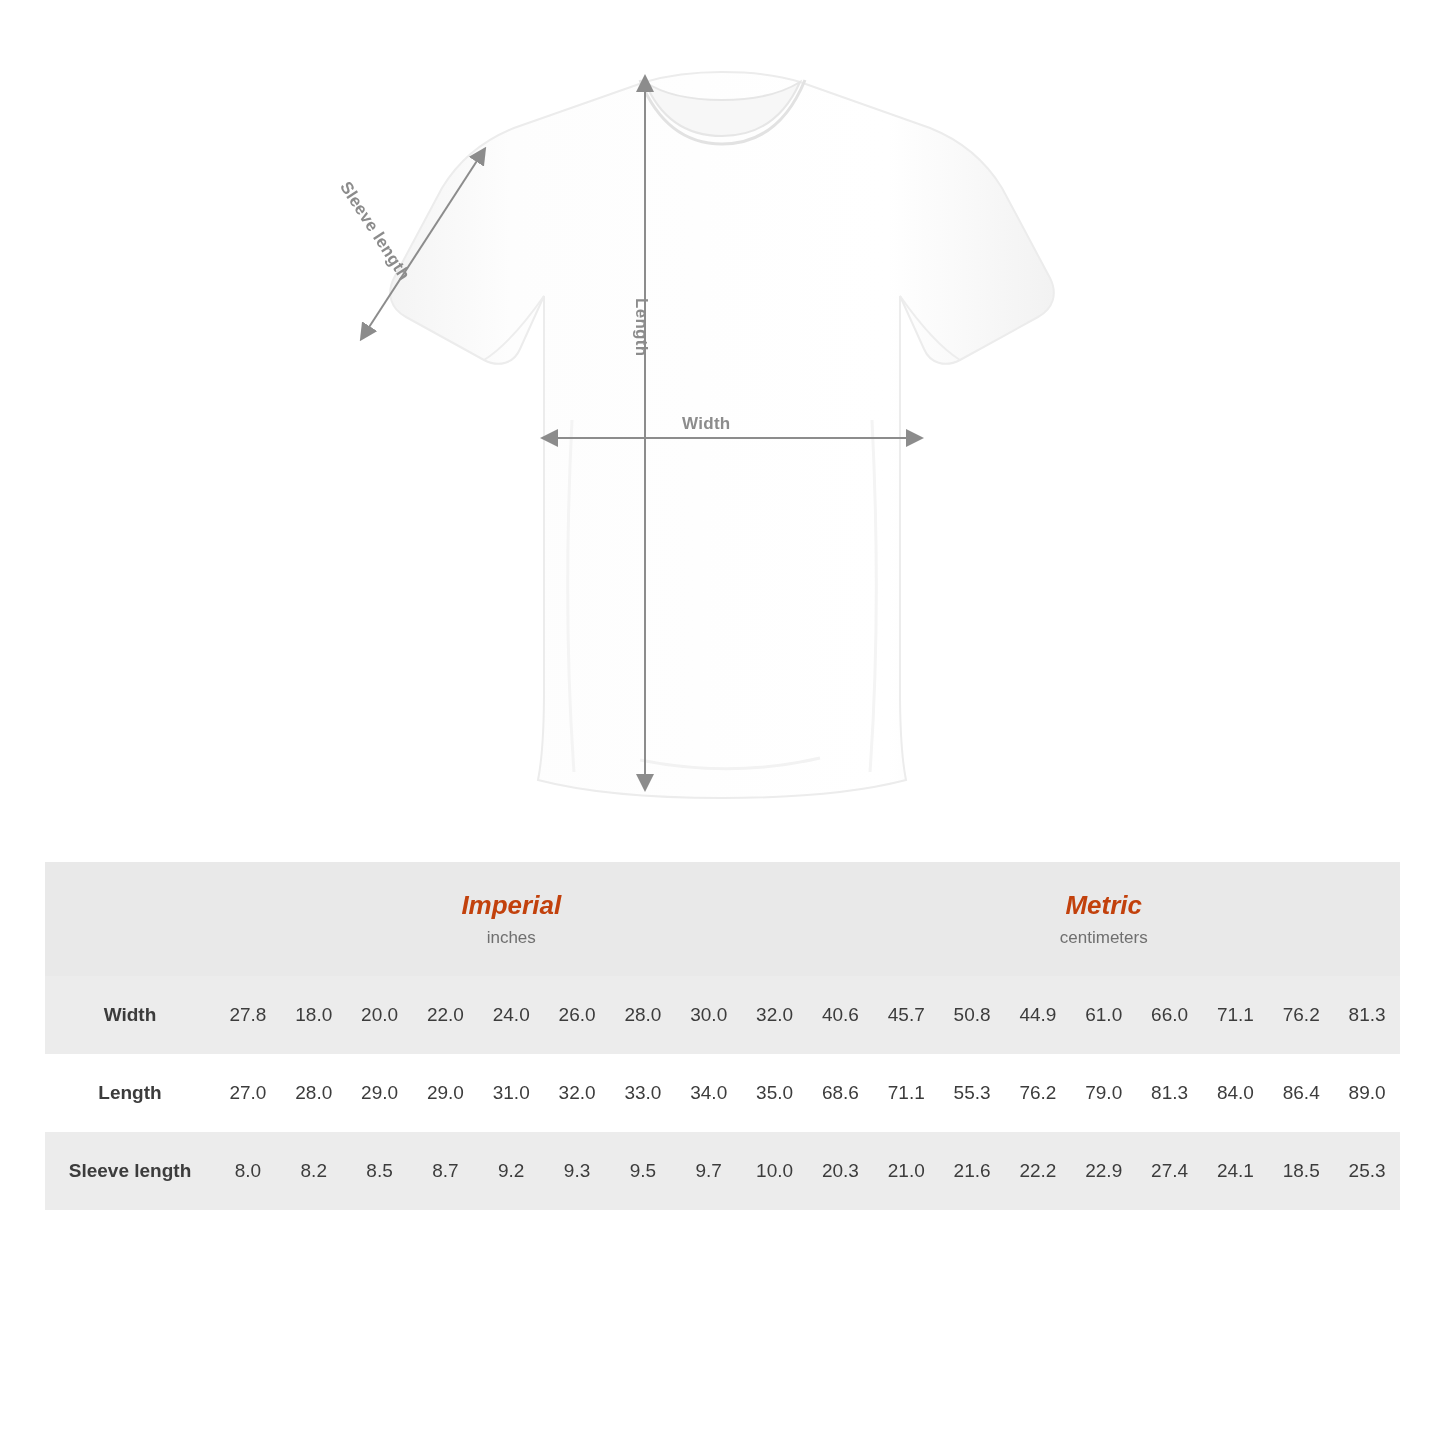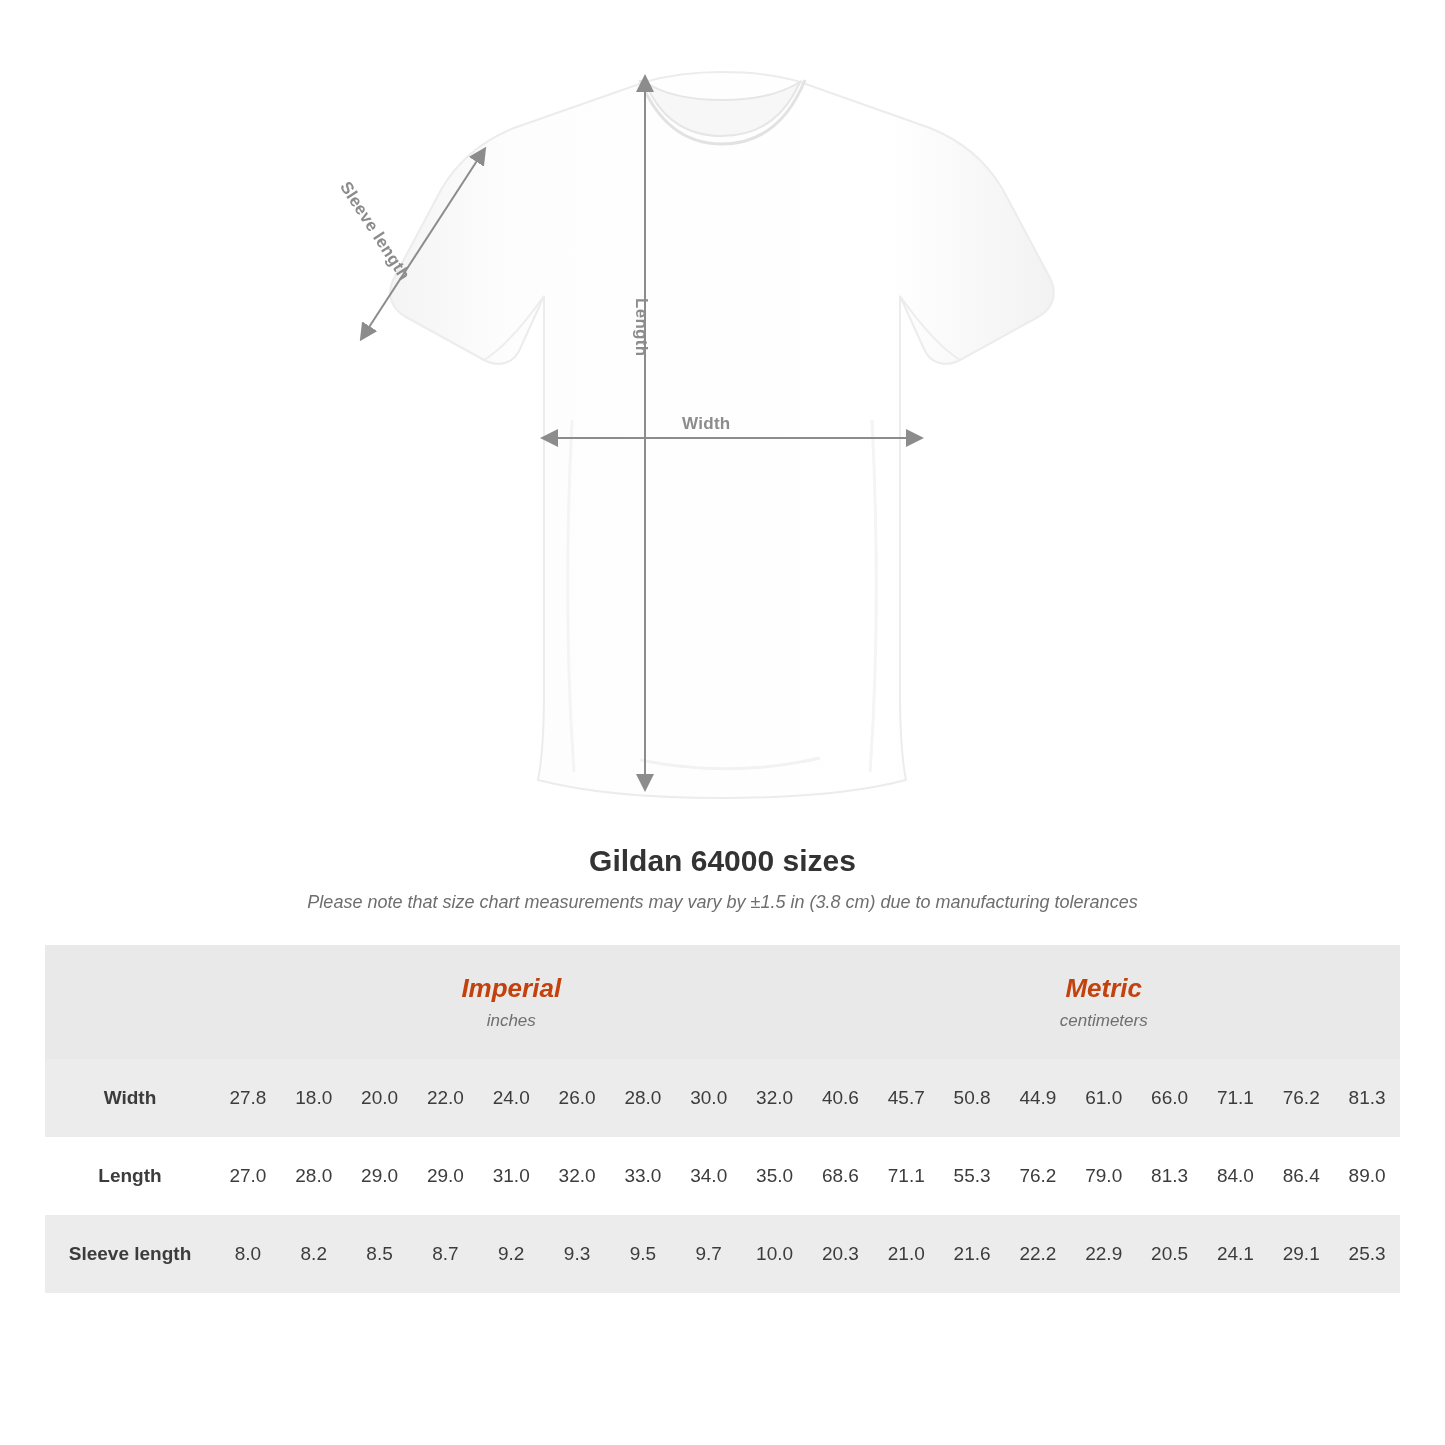--- a/index.html
+++ b/index.html
@@ -98,21 +98,20 @@
   .unit-head .unit-name {
     font-size: 26px;
     font-style: italic;
     font-weight: bold;
     color: #c2410c;
     display: block;
     line-height: 1.2;
   }
   .unit-head .unit-sub {
     font-size: 17px;
-    font-style: italic;
     color: #6f6f6f;
     display: block;
     margin-top: 6px;
   }
   .row-header-cell {
     font-weight: bold;
     font-size: 20px;
     color: #3c3c3c;
   }
   tr.r-size td { height: 76px; background: #ffffff; }
@@ -187,24 +186,20 @@
       <line x1="645" y1="78" x2="645" y2="788" stroke="#8c8c8c" stroke-width="2" marker-start="url(#arrTail)" marker-end="url(#arrHead)"></line>
 
       <line x1="544" y1="438" x2="920" y2="438" stroke="#8c8c8c" stroke-width="2" marker-start="url(#arrTail)" marker-end="url(#arrHead)"></line>
     </svg>
 
     <div class="dim-label" id="label-sleeve">Sleeve length</div>
     <div class="dim-label" id="label-length">Length</div>
     <div class="dim-label" id="label-width">Width</div>
   </div>
 
-  <div class="title-block">
-    <h1 class="chart-title">Gildan 64000 sizes</h1>
-    <p class="chart-note">Please note that size chart measurements may vary by ±1.5 in (3.8 cm) due to manufacturing tolerances</p>
-  </div>
 
   <div class="table-wrap">
     <table class="size-table">
       <colgroup id="cols">
           <col style="width: 170px;">
           <col style="width: 65.8333px;">
           <col style="width: 65.8333px;">
           <col style="width: 65.8333px;">
           <col style="width: 65.8333px;">
           <col style="width: 65.8333px;">
@@ -285,22 +280,22 @@
             <td>9.2</td>
             <td>9.3</td>
             <td>9.5</td>
             <td>9.7</td>
             <td>10.0</td>
             <td>20.3</td>
             <td>21.0</td>
             <td>21.6</td>
             <td>22.2</td>
             <td>22.9</td>
-            <td>20.5</td>
+            <td>27.4</td>
             <td>24.1</td>
-            <td>29.1</td>
+            <td>18.5</td>
             <td>25.3</td>
           </tr>
         </tbody>
     </table>
   </div>
 
 </div>
 
 </body></html>

